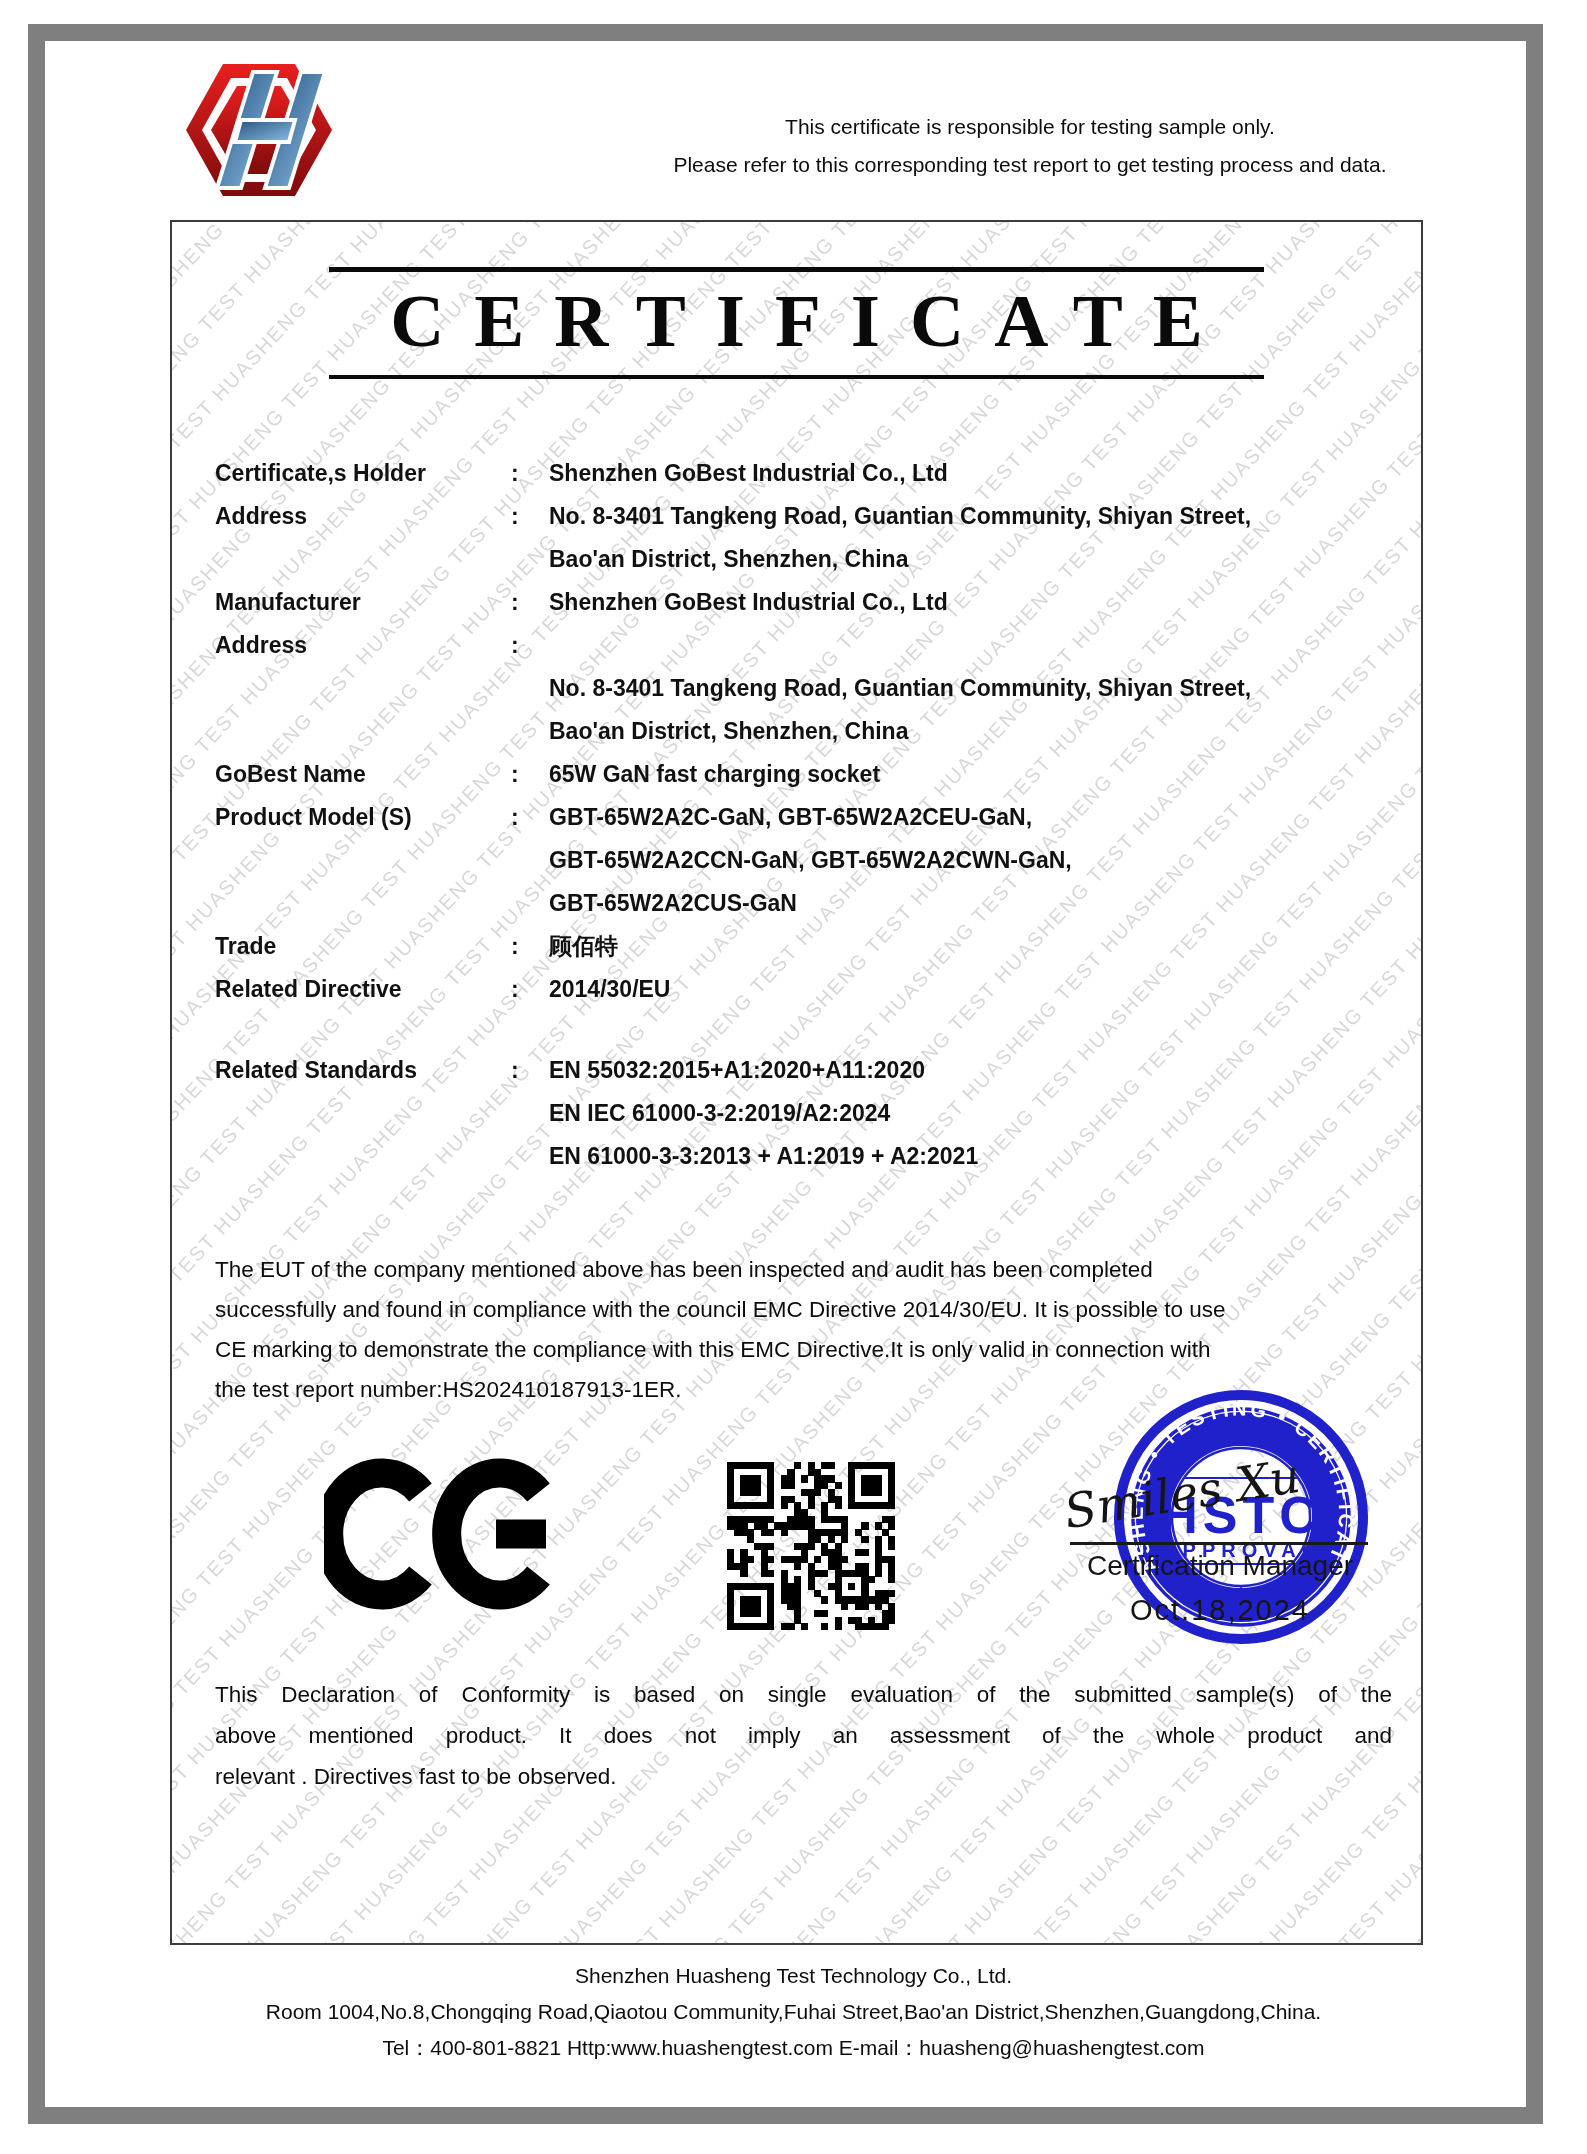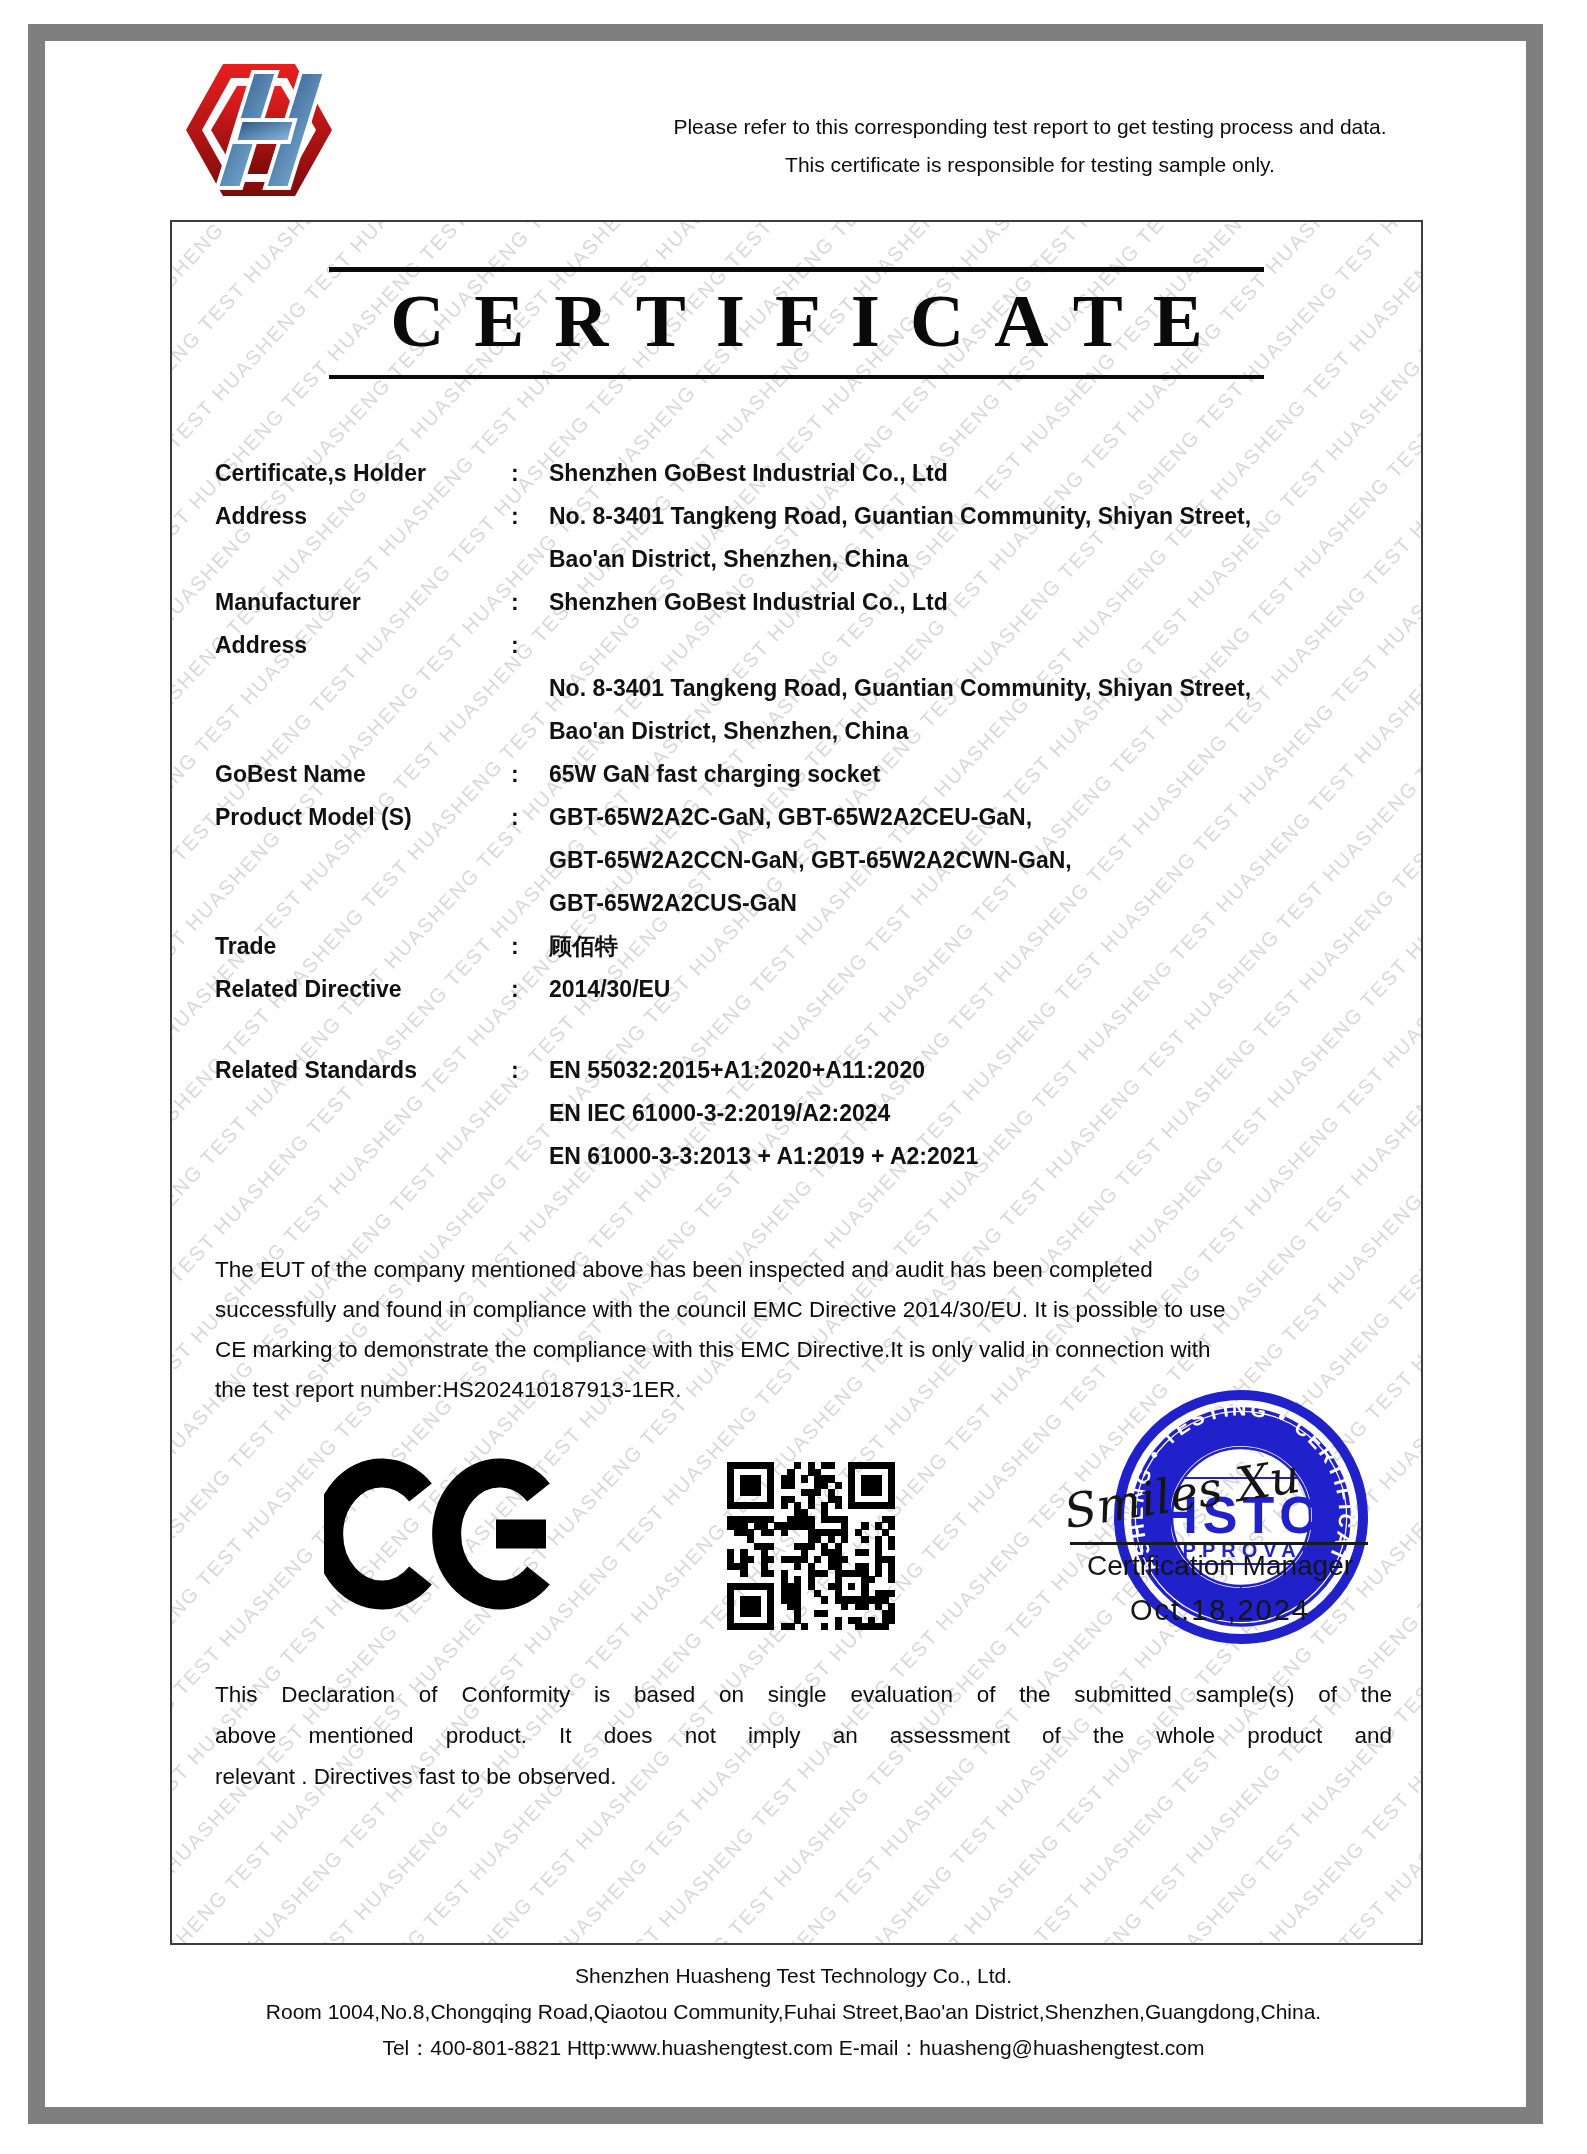--- a/index.html
+++ b/index.html
@@ -70,22 +70,22 @@
     <polygon points="98,36 124,80 98,124 54,124 28,80 54,36" fill="url(#gRed)"></polygon>
   </g>
   <g>
     <polygon points="34,138 58,138 94,22 70,22" fill="url(#gBlue)" stroke="#ffffff" stroke-width="4"></polygon>
     <polygon points="58,138 82,138 118,22 94,22" fill="url(#gBlue)" stroke="#ffffff" stroke-width="4" transform="translate(24,0)"></polygon>
     <polygon points="52,92 106,92 112,70 58,70" fill="url(#gBlue)" stroke="#ffffff" stroke-width="4"></polygon>
   </g>
 </svg>
 
 <div id="top-note">
+  <div>This certificate is responsible for testing sample only.</div>
   <div>Please refer to this corresponding test report to get testing process and data.</div>
-  <div>This certificate is responsible for testing sample only.</div>
 </div>
 
 <div id="cert-box">
   <div id="watermark">
       <div id="wm-inner">
         <div class="wm-line" style="margin-left: 0px;">HUASHENG TEST  HUASHENG TEST  HUASHENG TEST  HUASHENG TEST  HUASHENG TEST  HUASHENG TEST  HUASHENG TEST  HUASHENG TEST  HUASHENG TEST  HUASHENG TEST  HUASHENG TEST  HUASHENG TEST  HUASHENG TEST  HUASHENG TEST  HUASHENG TEST  HUASHENG TEST  </div>
         <div class="wm-line" style="margin-left: -95px;">HUASHENG TEST  HUASHENG TEST  HUASHENG TEST  HUASHENG TEST  HUASHENG TEST  HUASHENG TEST  HUASHENG TEST  HUASHENG TEST  HUASHENG TEST  HUASHENG TEST  HUASHENG TEST  HUASHENG TEST  HUASHENG TEST  HUASHENG TEST  HUASHENG TEST  HUASHENG TEST  </div>
         <div class="wm-line" style="margin-left: 0px;">HUASHENG TEST  HUASHENG TEST  HUASHENG TEST  HUASHENG TEST  HUASHENG TEST  HUASHENG TEST  HUASHENG TEST  HUASHENG TEST  HUASHENG TEST  HUASHENG TEST  HUASHENG TEST  HUASHENG TEST  HUASHENG TEST  HUASHENG TEST  HUASHENG TEST  HUASHENG TEST  </div>
         <div class="wm-line" style="margin-left: -95px;">HUASHENG TEST  HUASHENG TEST  HUASHENG TEST  HUASHENG TEST  HUASHENG TEST  HUASHENG TEST  HUASHENG TEST  HUASHENG TEST  HUASHENG TEST  HUASHENG TEST  HUASHENG TEST  HUASHENG TEST  HUASHENG TEST  HUASHENG TEST  HUASHENG TEST  HUASHENG TEST  </div>
         <div class="wm-line" style="margin-left: 0px;">HUASHENG TEST  HUASHENG TEST  HUASHENG TEST  HUASHENG TEST  HUASHENG TEST  HUASHENG TEST  HUASHENG TEST  HUASHENG TEST  HUASHENG TEST  HUASHENG TEST  HUASHENG TEST  HUASHENG TEST  HUASHENG TEST  HUASHENG TEST  HUASHENG TEST  HUASHENG TEST  </div>

